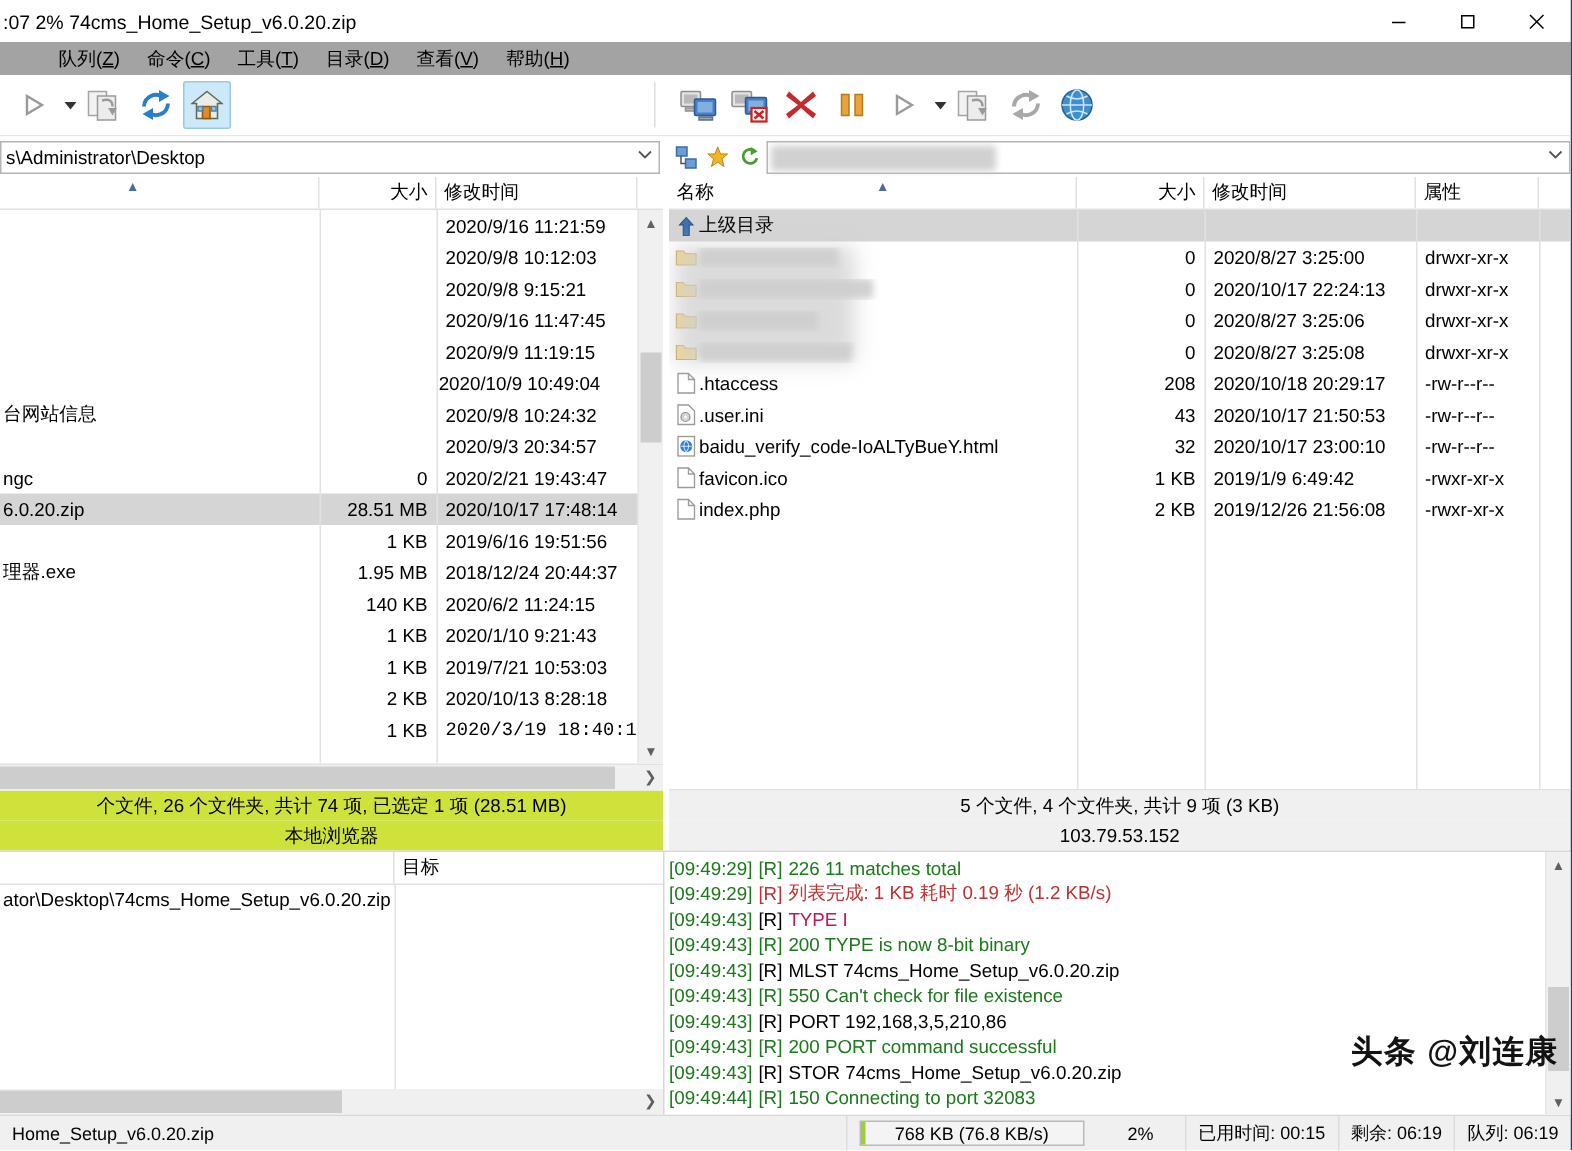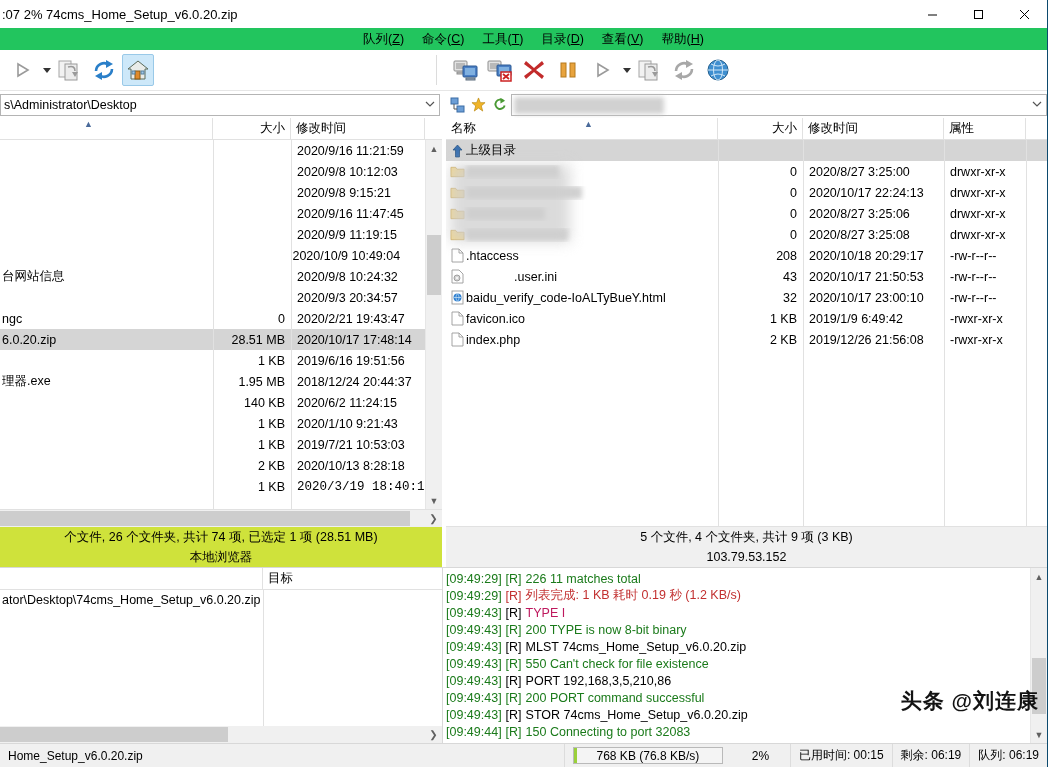--- a/index.html
+++ b/index.html
@@ -19,21 +19,21 @@
               background: #ffffff; flex: 0 0 28px; }
   .title-text { padding-left: 2px; font-size: 13px; white-space: nowrap; overflow: hidden; }
   .title-spacer { flex: 1; }
   .win-btns { display: flex; height: 28px; }
   .win-btn { width: 46px; height: 28px; display: flex; align-items: center;
              justify-content: center; font-size: 13px; color: #000; }
   .win-btn svg { display:block; }
 
   
   .menubar { height: 22px; flex: 0 0 22px; display: flex; align-items: center;
-             background: #22c55e; padding-left: 6px; justify-content: center; }
+             background: #a3a3a3; padding-left: 16px; }
   .menu-item { padding: 2px 9px; font-size: 12.5px; white-space: nowrap; }
   .menu-item .mn { text-decoration: underline; }
   .menu-item.first { padding-left: 0px; width: 14px; overflow: hidden; }
 
   
   .toolbars { flex: 0 0 41px; display: flex; background: #ffffff;
               border-bottom: 1px solid #e6e6e6; }
   .tb-left { width: 442px; display: flex; align-items: center;
              padding-left: 6px; position: relative; }
   .tb-sep { width: 1px; height: 30px; background: #dcdcdc; margin: 0 5px; align-self:center;}
@@ -533,21 +533,21 @@
                     <path d="M8 1v4h4" fill="none" stroke="#9a9a9a" stroke-width=".9"></path>
                   </svg>
                 </span>
                 <span>.htaccess</span>
               </div>
               <div class="c-size" style="width:85px;">208</div>
               <div class="c-date" style="width:141px;">2020/10/18 20:29:17</div>
               <div class="c-attr" style="width:82px;">-rw-r--r--</div>
             </div>
             <div class="row">
-              <div class="c-name" style="width:272px;padding-left:2px;gap:48px;">
+              <div class="c-name" style="width:272px;padding-left:2px;">
                 <span style="width:18px;display:inline-flex;align-items:center;justify-content:center;">
                   <svg width="13" height="15" viewBox="0 0 13 15">
                     <path d="M1 1h7l4 4v9H1z" fill="#fff" stroke="#9a9a9a" stroke-width=".9"></path>
                     <circle cx="6" cy="9" r="3" fill="#d4d4d4" stroke="#8e8e8e" stroke-width=".8"></circle>
                     <circle cx="6" cy="9" r="1" fill="#fff"></circle>
                   </svg>
                 </span>
                 <span>.user.ini</span>
               </div>
               <div class="c-size" style="width:85px;">43</div>

